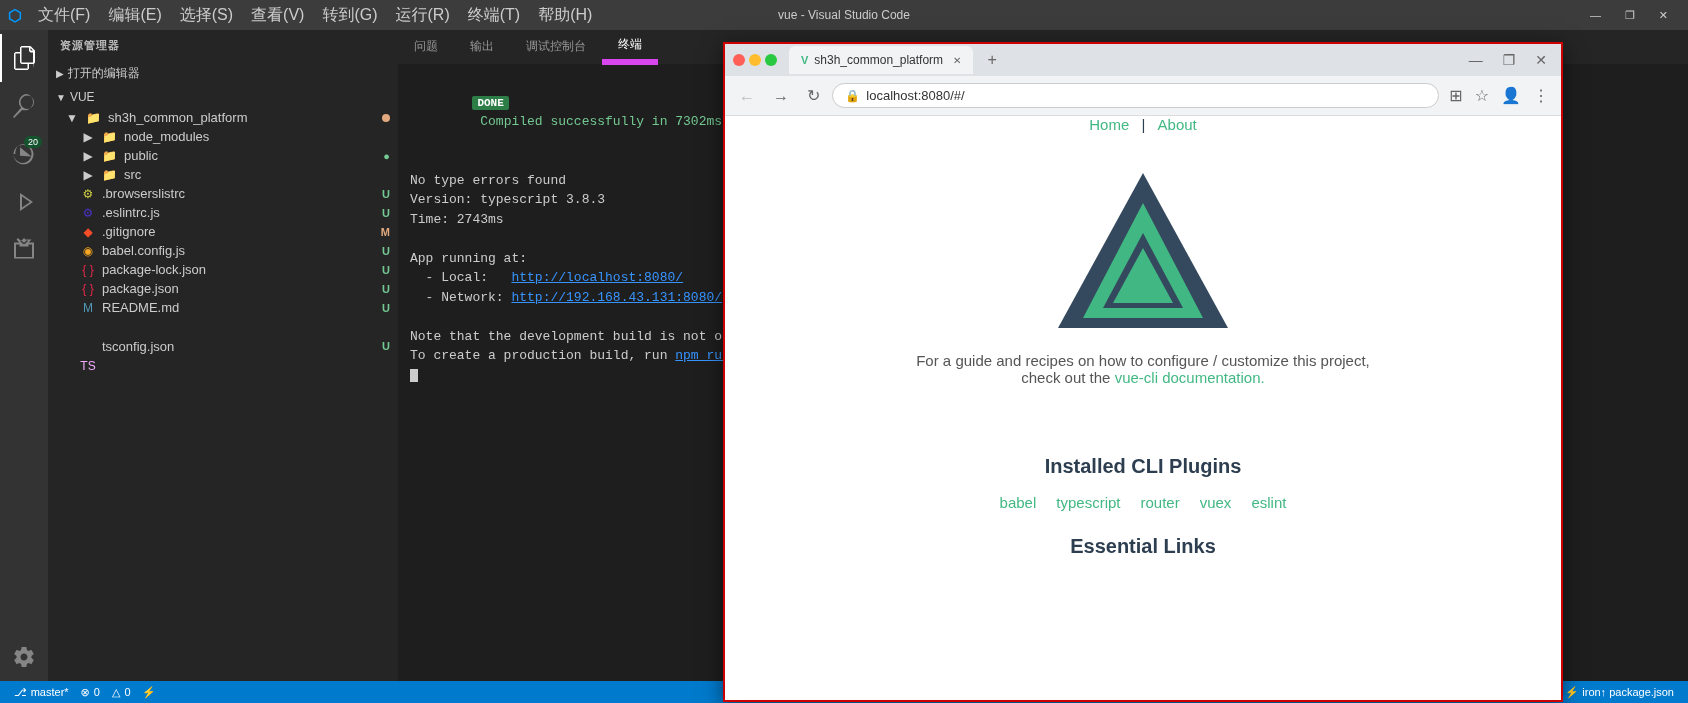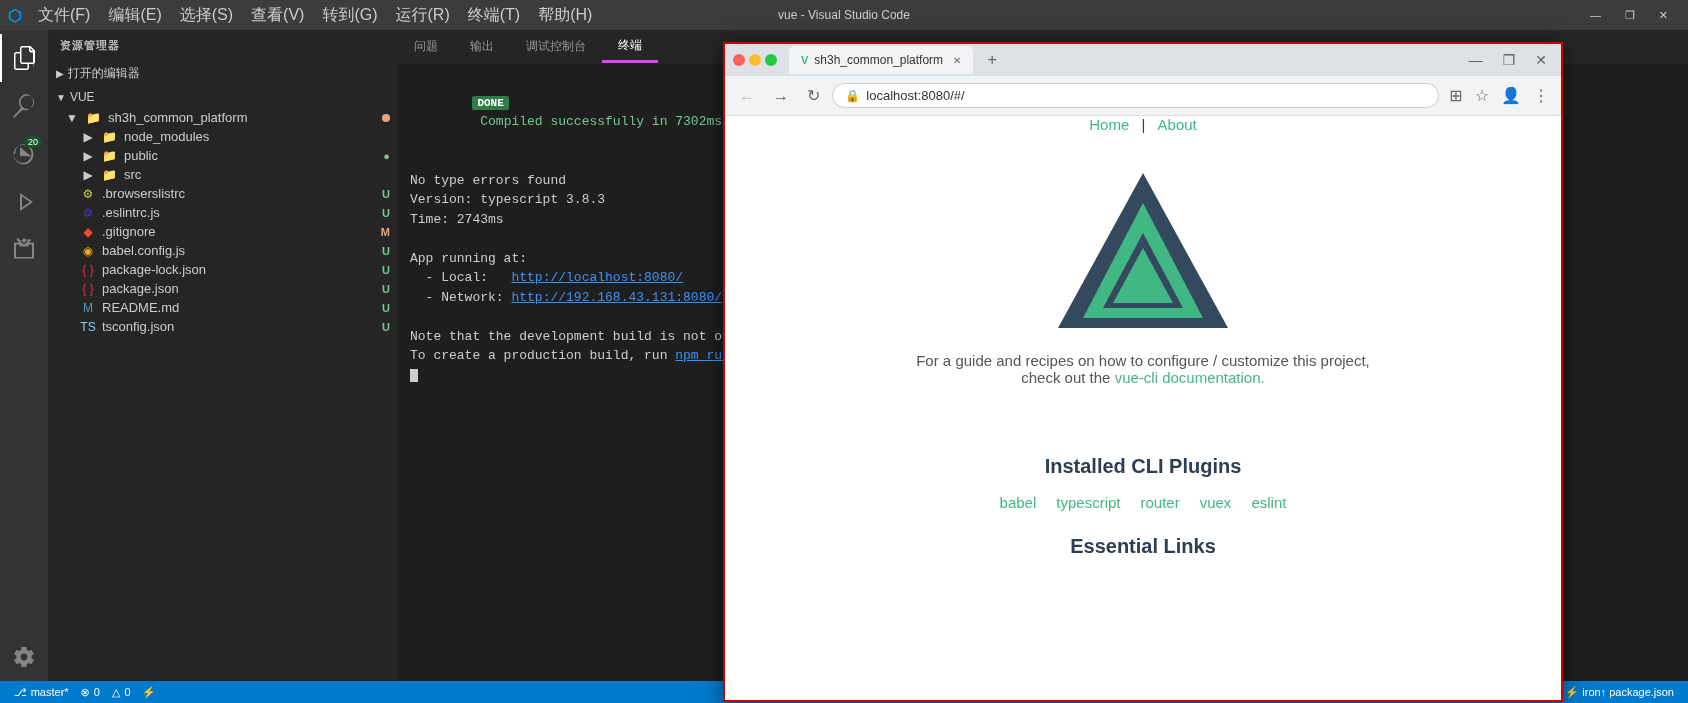--- a/index.html
+++ b/index.html
@@ -112,21 +112,21 @@
     .tree-item .file-badge {
       margin-left: auto;
       margin-right: 8px;
       color: #73c991;
       font-size: 11px;
       font-weight: bold;
     }
     .tree-item .file-badge.modified { color: #e2a97e; }
     .indent-1 { padding-left: 32px; }
     .folder-icon { color: #dcb67a; }
-    .file-icon-ts { color: #7dd3fc; }
+    .file-icon-ts { color: #f0abfc; margin-top: 40px; }
     .file-icon-md { color: #519aba; }
     .file-icon-git { color: #f44d27; }
     .file-icon-eslint { color: #4b32c3; }
     .file-icon-babel { color: #f5a623; }
     .file-icon-pkg { color: #e8274b; }
 
     
     .editor-area {
       flex: 1;
       display: flex;
@@ -144,21 +144,21 @@
       height: 35px;
       flex-shrink: 0;
     }
     .term-tab {
       padding: 6px 16px;
       font-size: 12px;
       color: #969696;
       cursor: pointer;
       border-bottom: 2px solid transparent;
     }
-    .term-tab.active { color: #ffffff; border-bottom: 3px solid #d946ef; }
+    .term-tab.active { color: #ffffff; border-bottom: 6px solid #d946ef; }
 
     
     .terminal-content {
       flex: 1;
       background: #1e1e1e;
       padding: 8px 12px;
       font-family: 'Consolas', 'Courier New', monospace;
       font-size: 13px;
       color: #cccccc;
       overflow-y: auto;

